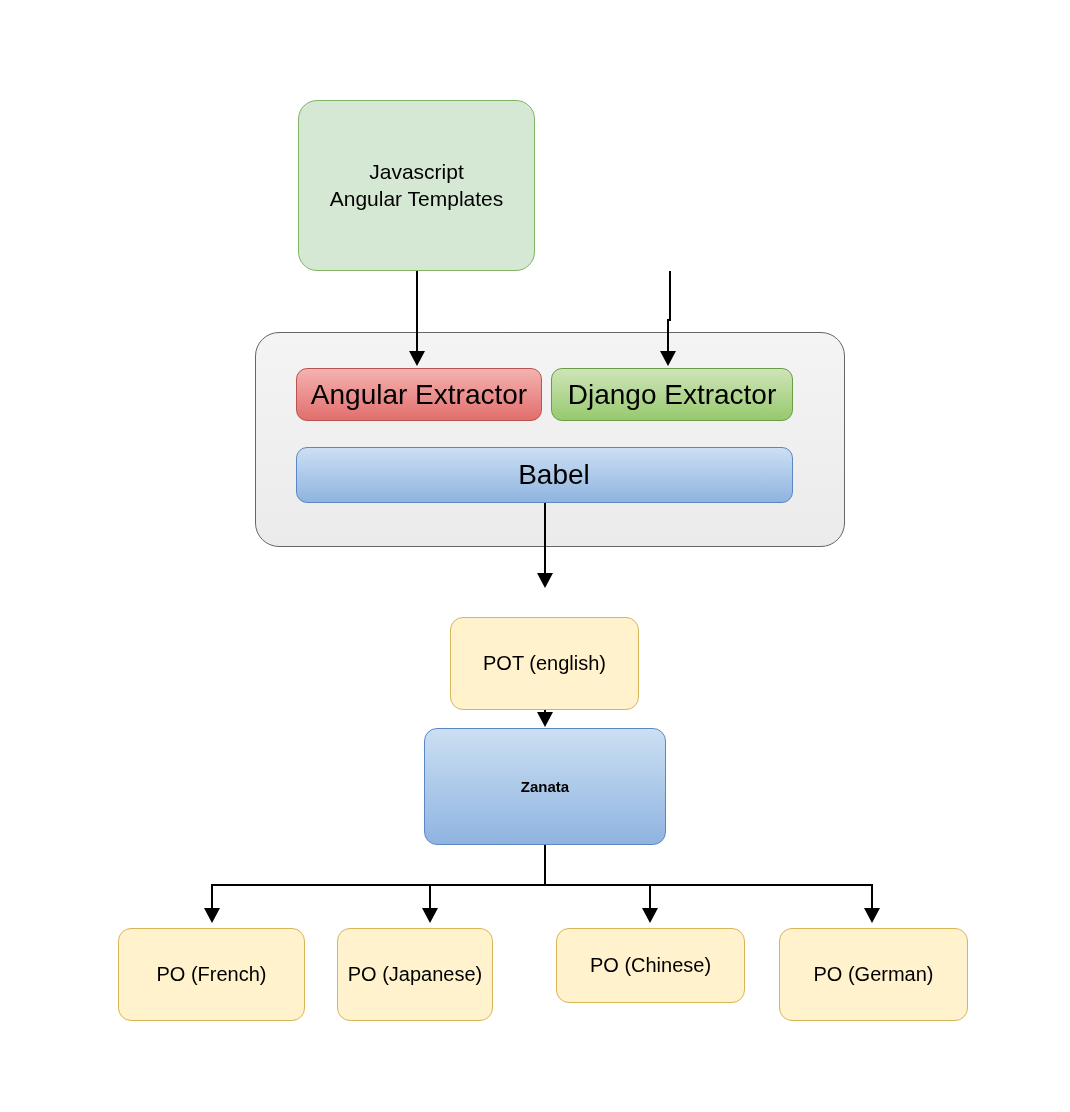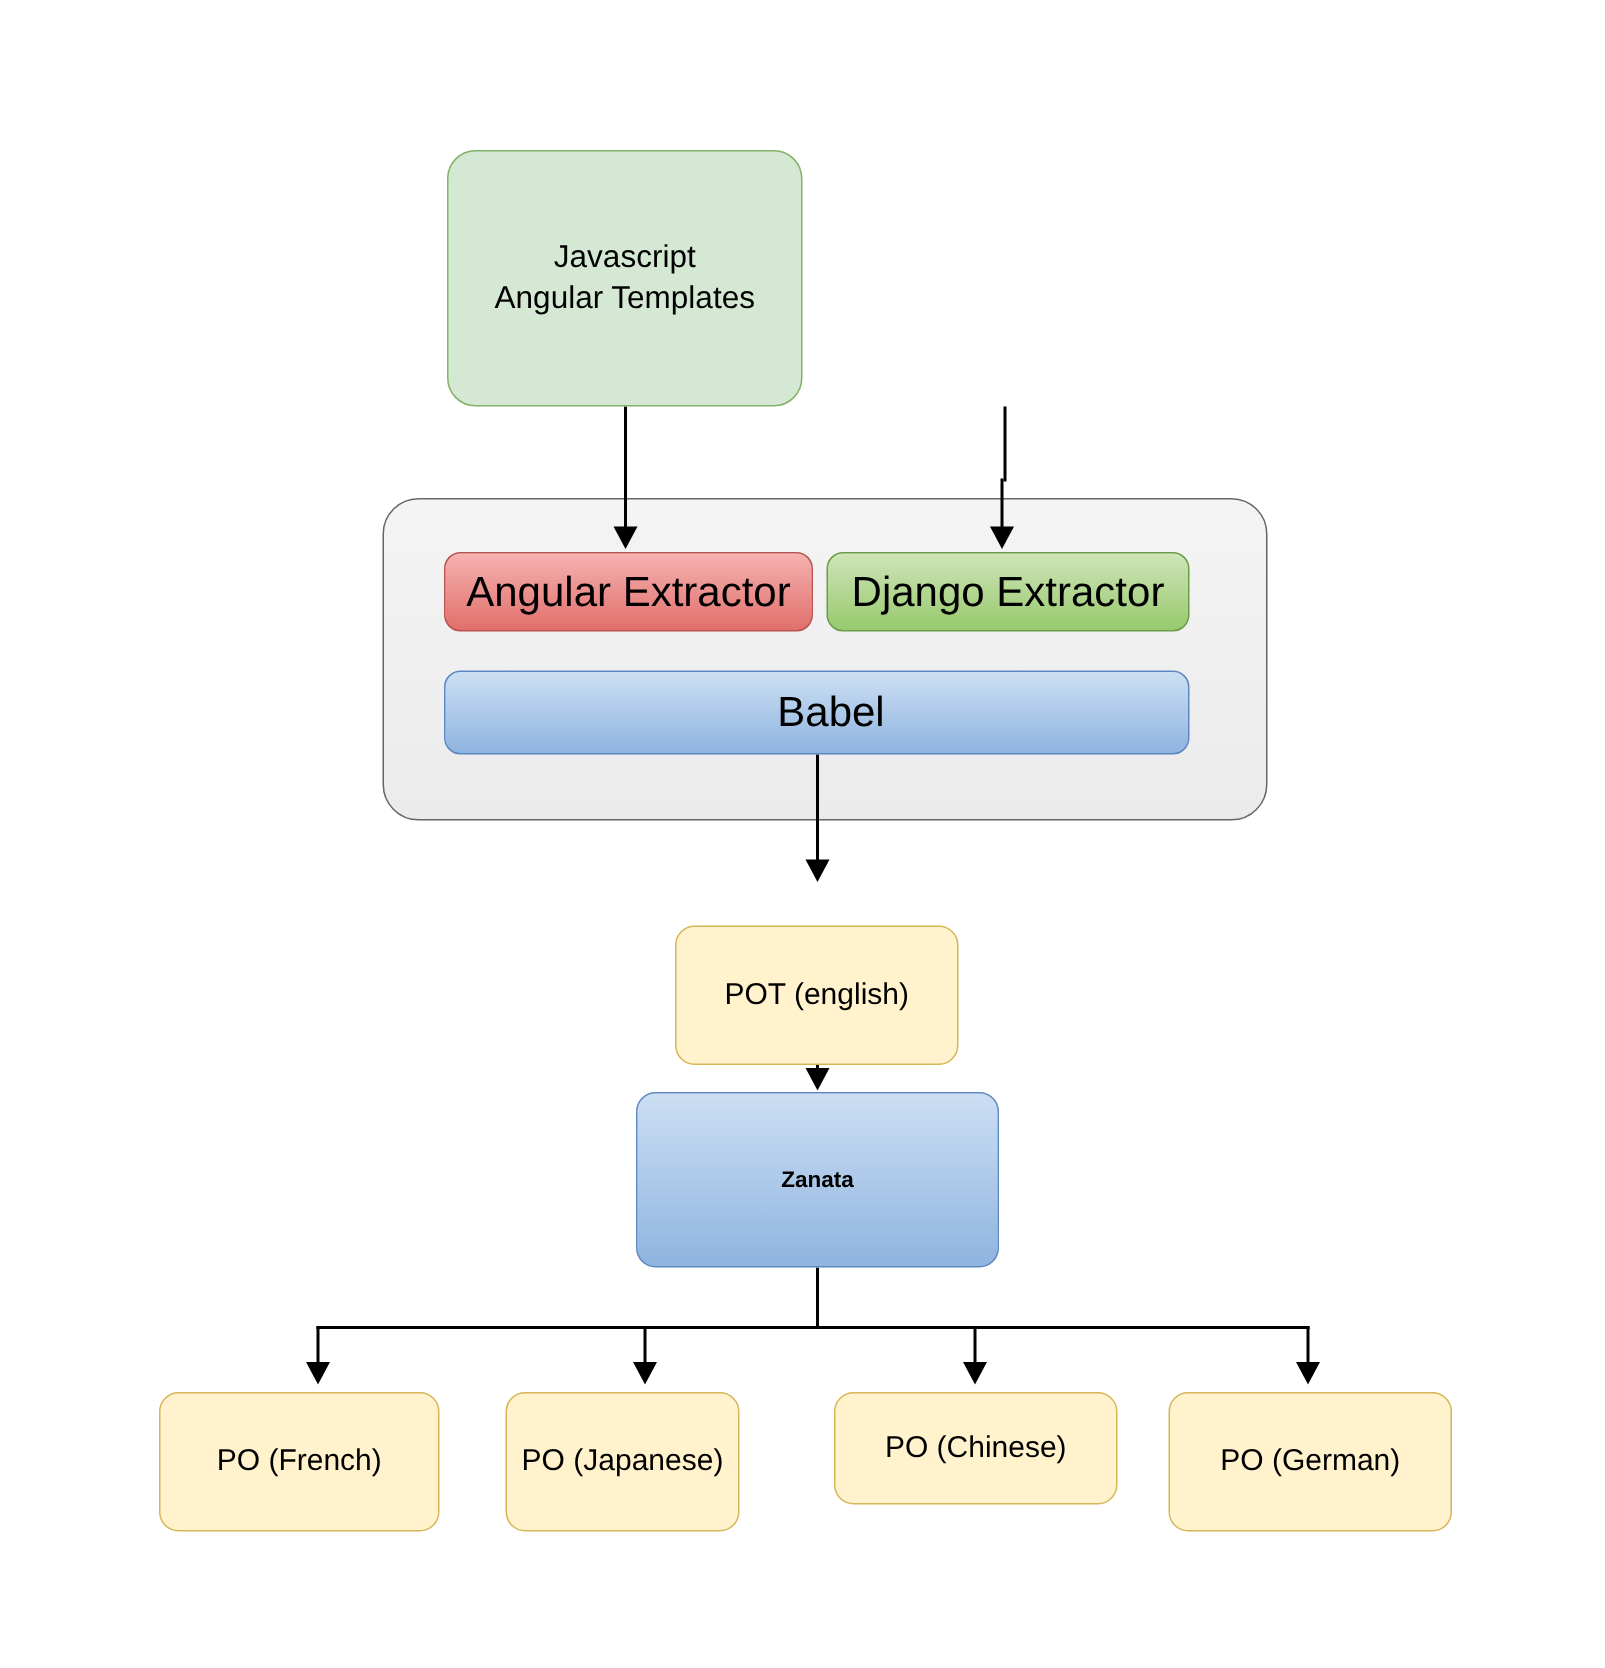--- a/index.html
+++ b/index.html
@@ -157,21 +157,21 @@
 
   <div class="vline" style="left:429px; top:884px; height:29px;"></div>
   <div class="arrowhead" style="left:421.5px; top:908px;"></div>
 
   <div class="vline" style="left:649px; top:884px; height:29px;"></div>
   <div class="arrowhead" style="left:641.5px; top:908px;"></div>
 
   <div class="vline" style="left:871px; top:884px; height:29px;"></div>
   <div class="arrowhead" style="left:863.5px; top:908px;"></div>
 
-  <div class="node doc" style="left:106px; top:928px; width:187px; height:93px;">
+  <div class="node doc" style="left:118px; top:928px; width:187px; height:93px;">
     <span>PO (French)</span>
   </div>
 
   <div class="node doc" style="left:337px; top:928px; width:156px; height:93px;">
     <span>PO (Japanese)</span>
   </div>
 
   <div class="node doc" style="left:556px; top:928px; width:189px; height:75px;justify-content:center;">
     <span>PO (Chinese)</span>
   </div>

